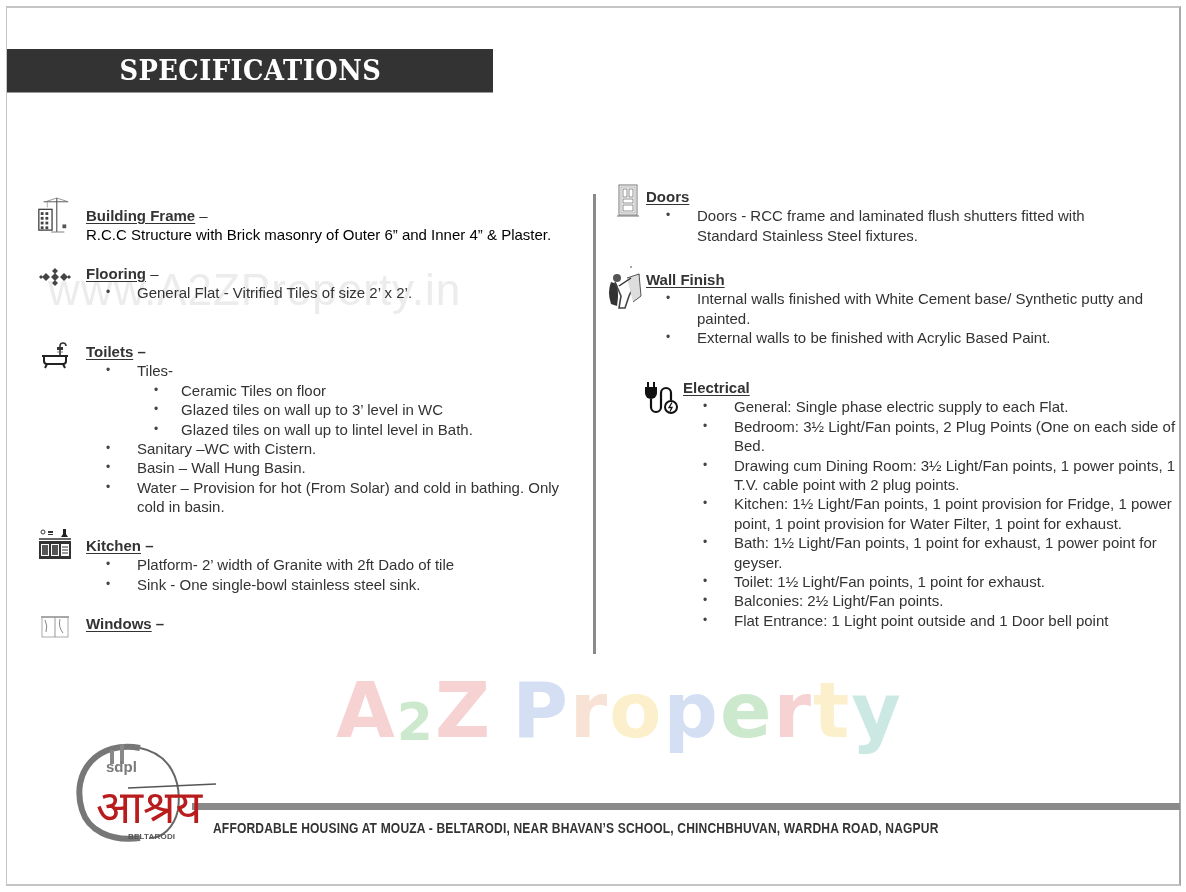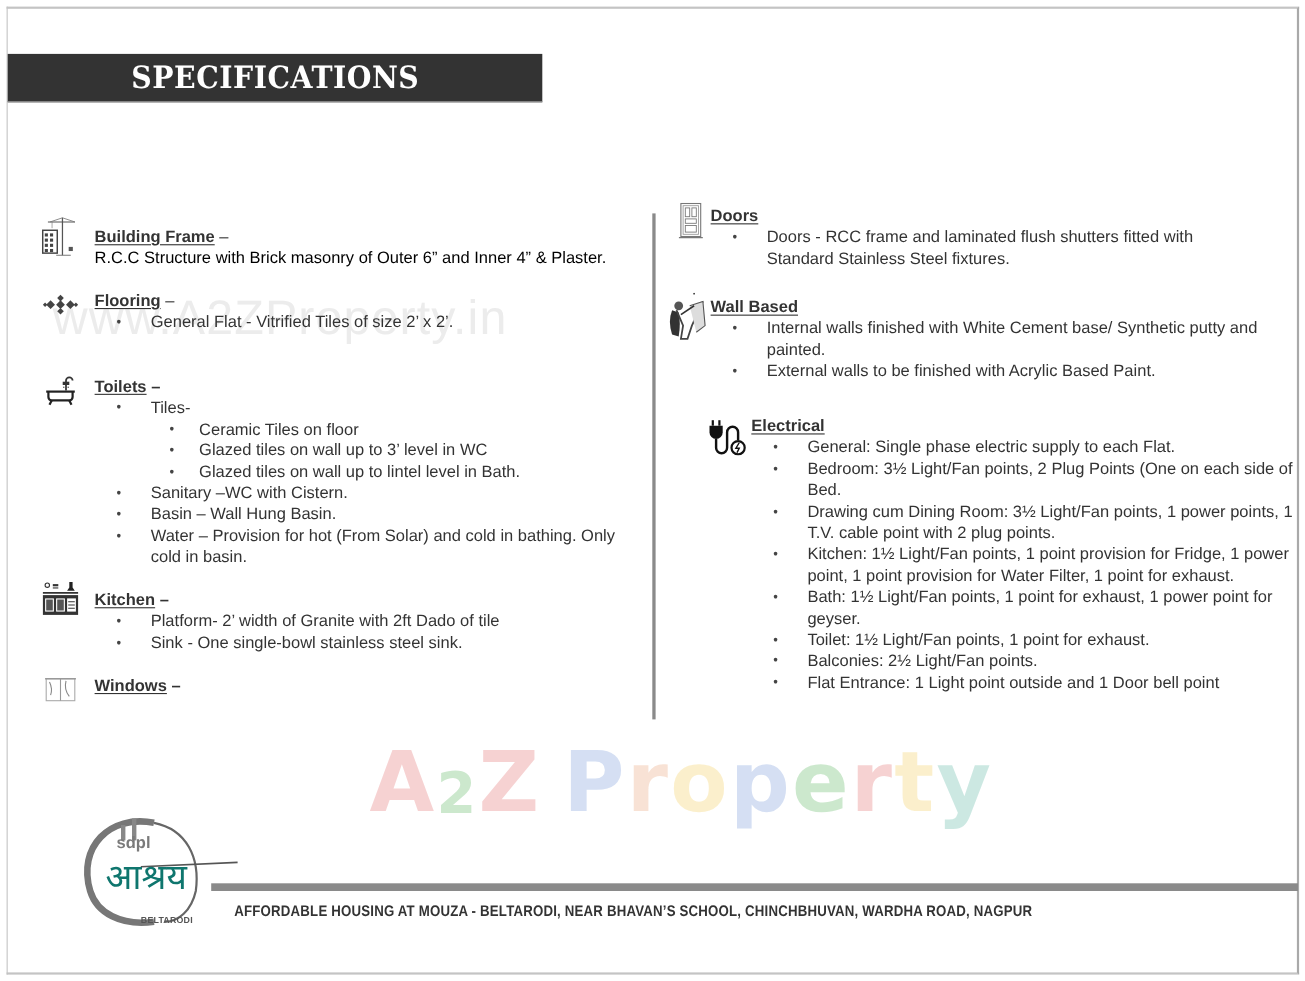--- a/index.html
+++ b/index.html
@@ -68,21 +68,21 @@
       color: #333; transform: scaleX(0.86); transform-origin: left center;
       letter-spacing: 0.2px; white-space: nowrap;
     }
     .logo { position: absolute; left: 70px; top: 740px; width: 150px; height: 110px; }
     .logo .logo-sdpl {
       position: absolute; left: 36px; top: 18px; font-family: "Liberation Sans", sans-serif;
       font-weight: bold; font-size: 15px; color: #7a7a7a;
     }
     .logo .logo-script {
       position: absolute; left: 26px; top: 34px; font-family: Liberation Sans, sans-serif;
-      font-size: 32px; color: #0f766e;
+      font-size: 46px; color: #b91c1c;
     }
     .logo .logo-place {
       position: absolute; left: 58px; top: 92px; font-family: "Liberation Sans", sans-serif;
       font-weight: bold; font-size: 8px; color: #555; letter-spacing: 0.2px;
     }
   </style>
 </head>
 <body>
 
 <div class="page-frame"></div>
@@ -249,21 +249,21 @@
   <div class="icon" style="left:-42px; top:-4px; width:40px; height:44px;">
     <svg width="38" height="44" viewBox="0 0 38 44">
       <path d="M6 16 q-4 10 0 22 l6 2 q2 -12 0 -22 z" fill="#333"></path>
       <circle cx="12" cy="12" r="4" fill="#555"></circle>
       <path d="M10 16 l6 14 l-2 12 h6 l4 -12 l10 -22" fill="none" stroke="#444" stroke-width="1.6"></path>
       <path d="M22 12 l12 -4 l2 22 l-8 6" fill="#ddd" stroke="#555" stroke-width="1"></path>
       <path d="M14 20 l12 -8" stroke="#333" stroke-width="1.5"></path>
       <circle cx="26" cy="1" r="0.8" fill="#333"></circle>
     </svg>
   </div>
-  <div class="heading"><u>Wall Based</u></div>
+  <div class="heading"><u>Wall Finish</u></div>
   <ul class="spec-list">
     <li>Internal walls finished with White Cement base/ Synthetic putty and painted.</li>
     <li>External walls to be finished with Acrylic Based Paint.</li>
   </ul>
 </div>
 
 <div class="section" style="left:646px; top:378px; width:500px;margin-left:37px;">
   <div class="icon" style="left:-42px; top:2px; width:40px;">
     <svg width="38" height="34" viewBox="0 0 38 34">
       <rect x="5" y="2" width="2" height="5" fill="#111"></rect>

